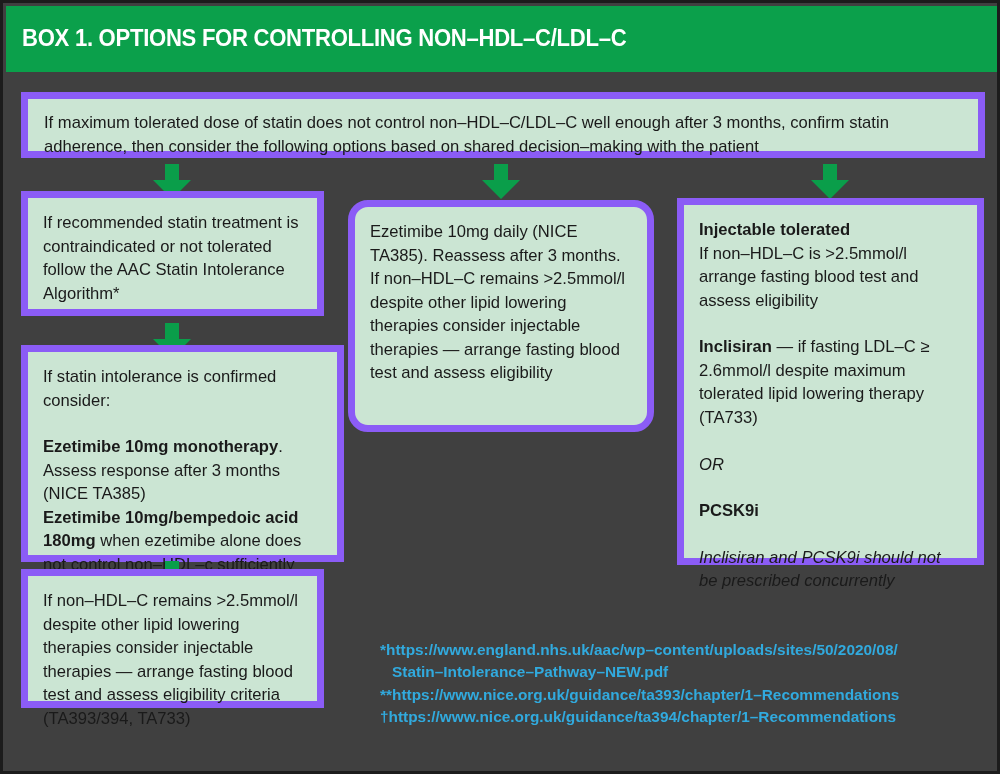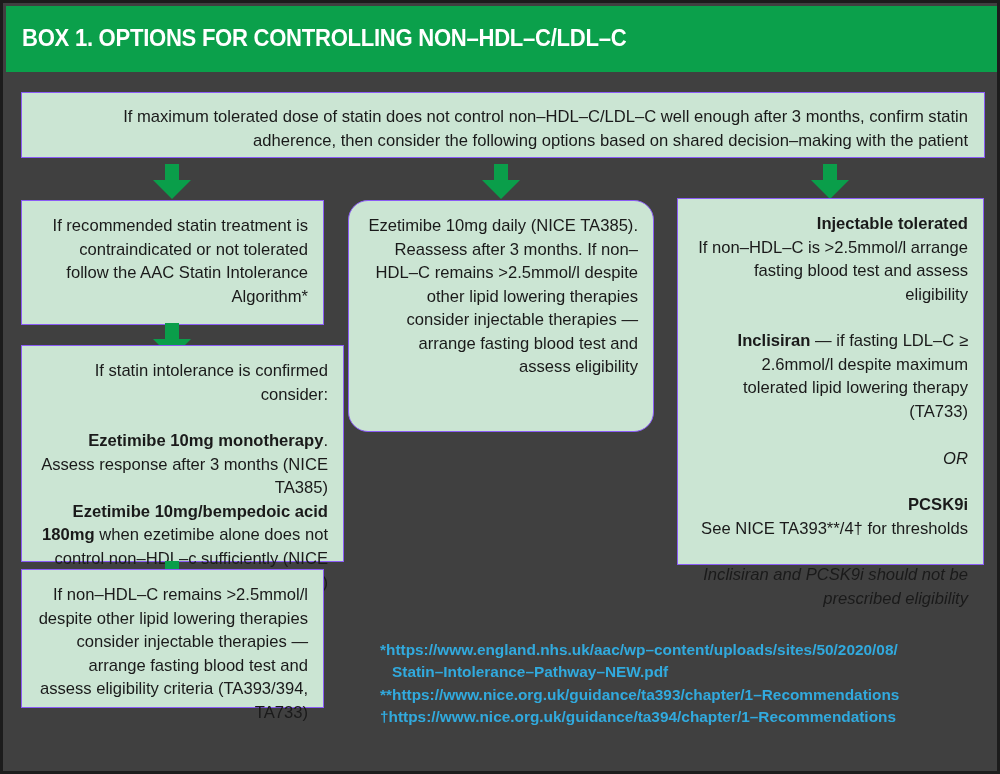--- a/index.html
+++ b/index.html
@@ -39,43 +39,42 @@
     letter-spacing: -0.3px;
     transform: scaleX(0.92);
     transform-origin: left center;
     white-space: nowrap;
   }
   
   .box {
     position: absolute;
     box-sizing: border-box;
     background: #cbe5d3;
-    border: 1px solid #8b5cf6;
+    border: 7px solid #8b5cf6;
     color: #1a1a1a;
-    text-align: right;
   }
   .box .inner {
     padding: 13px 15px 12px 15px;
     font-size: 16.6px;
     line-height: 1.42;
   }
   .box p {
     margin: 0;
   }
   .box p + p {
     margin-top: 0px;
   }
   .spacer-line {
     height: 23px;
   }
   b { font-weight: bold; }
   i { font-style: italic; }
   
   #box-intro   { left: 18px;  top: 89px;  width: 964px; height: 66px; }
-  #box-left-1  { left: 18px;  top: 197px; width: 303px; height: 125px; }
+  #box-left-1  { left: 18px;  top: 188px; width: 303px; height: 125px; }
   #box-left-2  { left: 18px;  top: 342px; width: 323px; height: 217px; }
   #box-left-3  { left: 18px;  top: 566px; width: 303px; height: 139px; }
   #box-mid-1   { left: 345px; top: 197px; width: 306px; height: 232px; border-radius: 20px; }
   #box-right-1 { left: 674px; top: 195px; width: 307px; height: 367px; }
   #box-intro .inner { padding: 12px 16px; }
   
   .arrow {
     position: absolute;
     width: 44px;
     height: 36px;
@@ -180,23 +179,22 @@
   <div class="box" id="box-right-1">
     <div class="inner">
       <p><b>Injectable tolerated</b></p>
       <p>If non–HDL–C is &gt;2.5mmol/l arrange fasting blood test and assess eligibility</p>
       <div class="spacer-line"></div>
       <p><b>Inclisiran</b><span> — if fasting LDL–C ≥ 2.6mmol/l despite maximum tolerated lipid lowering therapy (TA733)</span></p>
       <div class="spacer-line"></div>
       <p><i>OR</i></p>
       <div class="spacer-line"></div>
       <p><b>PCSK9i</b></p>
-      <p>See NICE TA393**/4† for thresholds</p>
-      <div class="spacer-line"></div>
-      <p><i>Inclisiran and PCSK9i should not be prescribed eligibility</i></p>
+      <div class="spacer-line"></div>
+      <p><i>Inclisiran and PCSK9i should not be prescribed concurrently</i></p>
     </div>
   </div>
 
   <div class="footnotes">
     <div class="fn-row">
       <span class="fn-marker">*</span><span>https://www.england.nhs.uk/aac/wp–content/uploads/sites/50/2020/08/</span>
     </div>
     <div class="fn-row fn-indent">
       <span>Statin–Intolerance–Pathway–NEW.pdf</span>
     </div>

